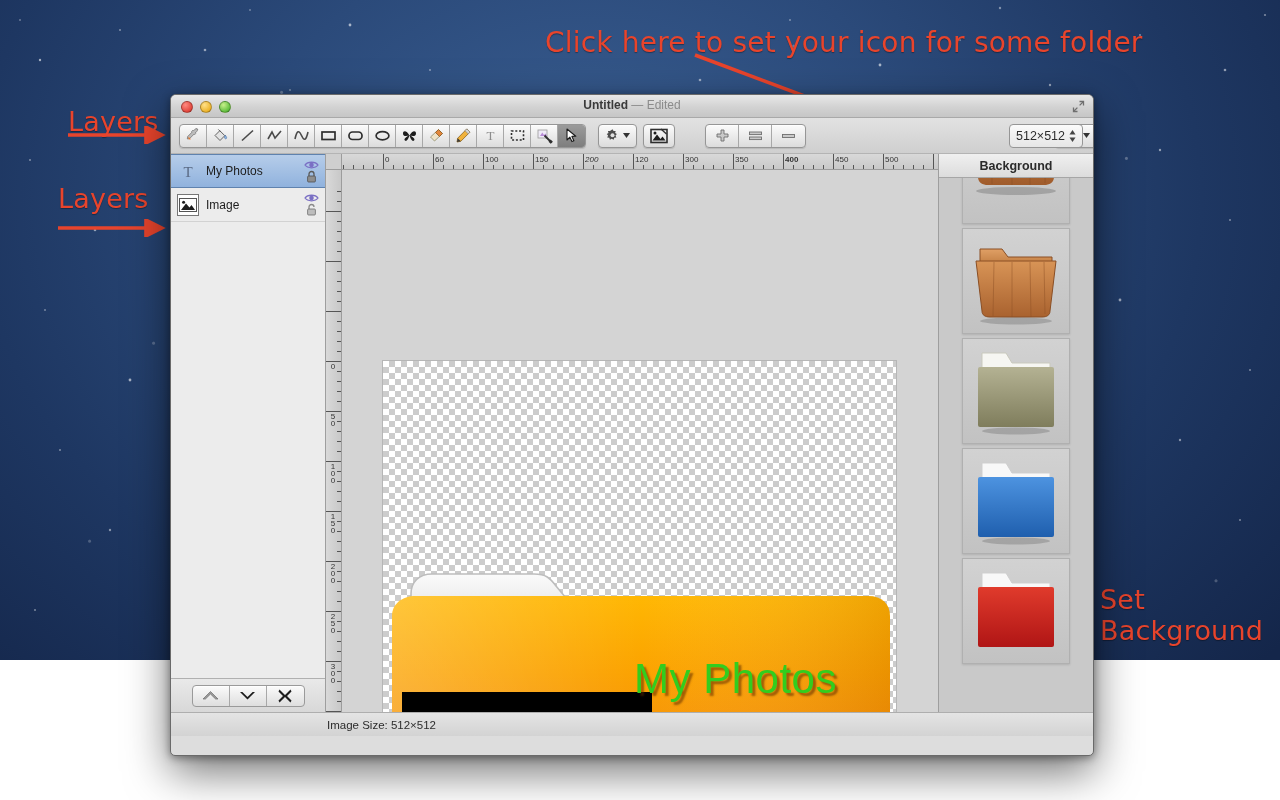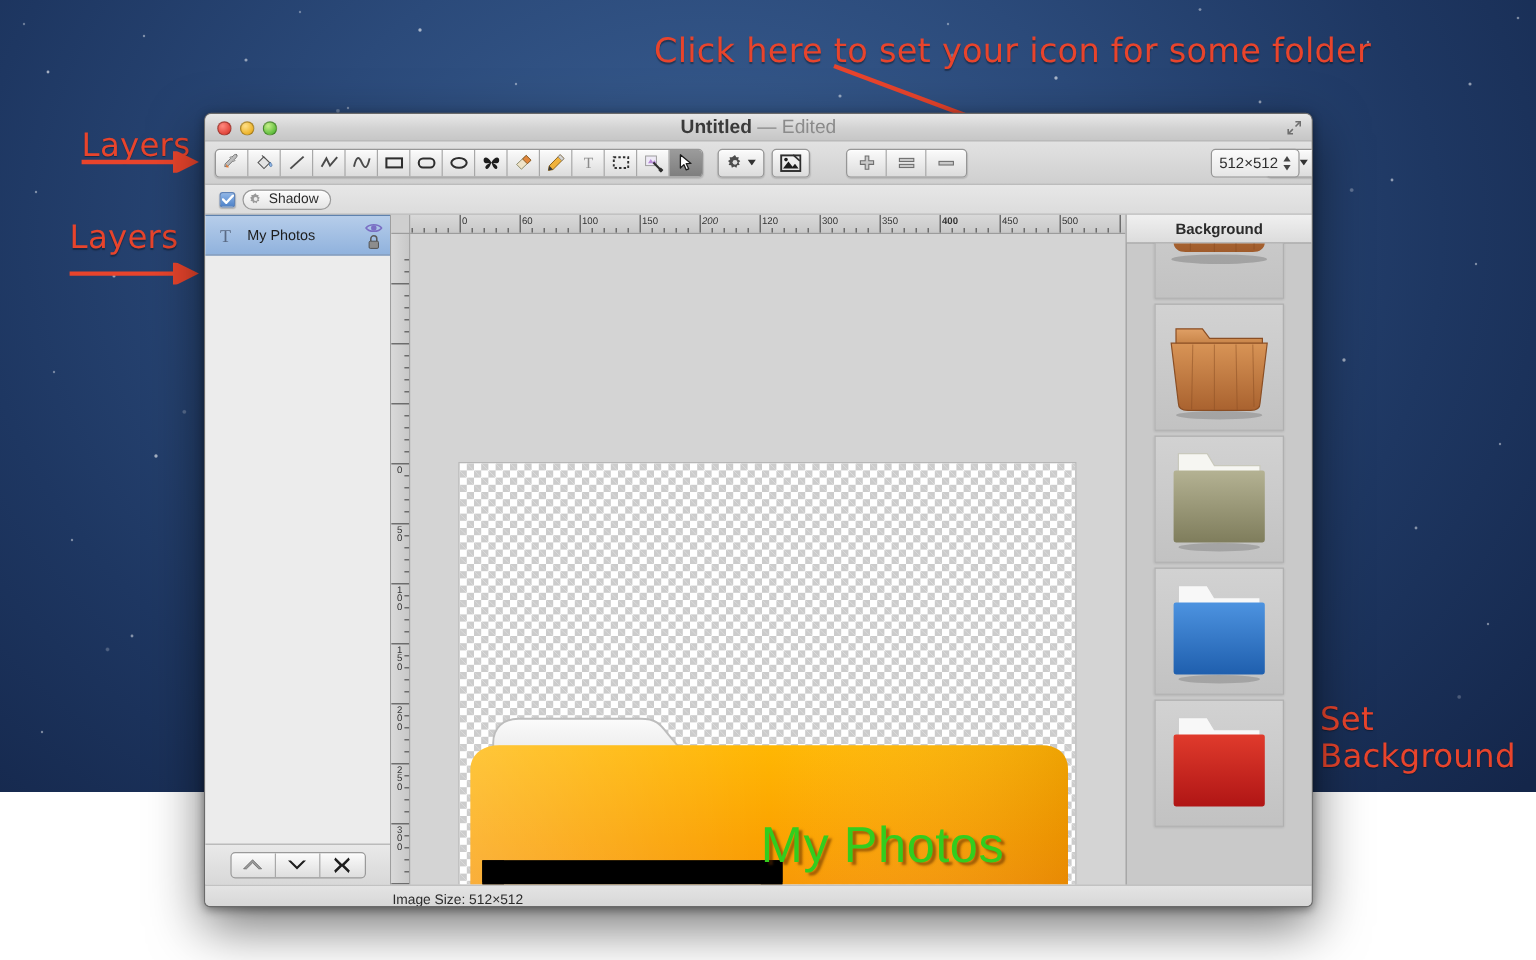--- a/index.html
+++ b/index.html
@@ -56,21 +56,21 @@
     background: linear-gradient(to bottom, #e8e8e8 0%, #d2d2d2 55%, #c6c6c6 100%);
     border-bottom: 1px solid #a9a9a9;
   }
   .traffic { position:absolute; top:6px; width:12px; height:12px; border-radius:50%;
              border:1px solid rgba(0,0,0,.28); }
   #tl-close { left:10px;  background: radial-gradient(circle at 35% 30%, #ff8a80, #e2473d 70%, #c8372d); }
   #tl-min   { left:29px;  background: radial-gradient(circle at 35% 30%, #ffe08a, #edb42c 70%, #d59c18); }
   #tl-max   { left:48px;  background: radial-gradient(circle at 35% 30%, #c7f08a, #62bf3f 70%, #4ea330); }
   #window-title {
     position:absolute; left:0; right:0; top:3px; text-align:center;
-    font-size: 16px; color:#3a3a3a; font-weight:700;
+    font-size: 12px; color:#3a3a3a; font-weight:700;
   }
   #window-title .sub { color:#8b8b8b; font-weight:400; }
   #fullscreen-icon { position:absolute; right:8px; top:5px; width:13px; height:13px;
                      color:#6f6f6f; }
 
   
   #toolbar {
     height: 36px; display:flex; align-items:center; gap:0;
     background: linear-gradient(to bottom, #e2e2e2, #cfcfcf);
     border-bottom: 1px solid #b4b4b4; padding: 0 8px; position:relative;
@@ -499,34 +499,20 @@
 
       <div id="size-stepper">
         <span>512×512</span>
         <svg width="7" height="14" viewBox="0 0 7 14">
           <path d="M3.5 1 L6.5 5.5 L0.5 5.5z" fill="#444"></path>
           <path d="M3.5 13 L6.5 8.5 L0.5 8.5z" fill="#444"></path>
         </svg>
       </div>
     </div>
 
-    <div id="shadowbar">
-      <div id="shadow-check">
-        <svg width="10" height="9" viewBox="0 0 10 9">
-          <path d="M0.8 4.2 L3.6 7 L9.2 0.9" fill="none" stroke="#fff" stroke-width="2" stroke-linecap="round" stroke-linejoin="round"></path>
-        </svg>
-      </div>
-      <div id="shadow-pill">
-        <svg width="12" height="12" viewBox="0 0 15 15">
-          <path d="M7.5 1.2 L8.6 3 h2.1 l-.6 2 1.8 1.1 -1.4 1.5 .9 1.9 -2.1.2 -.6 2.1 -1.9-1 -1.9 1 -.6-2.1 -2.1-.2 .9-1.9 -1.4-1.5 1.8-1.1 -.6-2h2.1z" fill="#9a9a9a"></path>
-          <circle cx="7.5" cy="7.3" r="2" fill="#ededed"></circle>
-        </svg>
-        <span>Shadow</span>
-      </div>
-    </div>
 
     <div id="body-row">
 
       <div id="layers-panel">
         <div id="layers-list">
 
           <div class="layer-row selected">
             <div class="layer-thumb">
               <svg width="20" height="20" viewBox="0 0 20 20">
                 <text x="10" y="15.5" text-anchor="middle" font-family="Liberation Serif, serif" font-size="15" fill="#5a6a84">T</text>
@@ -538,20 +524,40 @@
                 <path d="M1 5 C3.5 1.3, 11.5 1.3, 14 5 C11.5 8.7, 3.5 8.7, 1 5z" fill="none" stroke="#7a6fc4" stroke-width="1.3"></path>
                 <circle cx="7.5" cy="5" r="2.3" fill="#7a6fc4"></circle>
               </svg>
               <svg width="11" height="13" viewBox="0 0 11 13">
                 <path d="M3 6 V4 a2.5 2.5 0 0 1 5 0 V6" fill="none" stroke="#5a5a5a" stroke-width="1.3"></path>
                 <rect x="1.6" y="6" width="7.8" height="6" rx="1" fill="#8d8d8d" stroke="#4f4f4f" stroke-width=".8"></rect>
               </svg>
             </div>
           </div>
 
+          <div class="layer-row">
+            <div class="layer-thumb img-thumb">
+              <svg width="18" height="14" viewBox="0 0 18 14">
+                <rect x="0.5" y="0.5" width="17" height="13" fill="#fff" stroke="#555" stroke-width="1"></rect>
+                <path d="M2 12 L7 5.5 L10.5 9.5 L12.5 7 L16 12z" fill="#1d1d1d"></path>
+                <circle cx="4.6" cy="4.2" r="1.5" fill="#1d1d1d"></circle>
+              </svg>
+            </div>
+            <div class="layer-name">Image</div>
+            <div class="layer-icons">
+              <svg width="15" height="10" viewBox="0 0 15 10">
+                <path d="M1 5 C3.5 1.3, 11.5 1.3, 14 5 C11.5 8.7, 3.5 8.7, 1 5z" fill="none" stroke="#7a6fc4" stroke-width="1.3"></path>
+                <circle cx="7.5" cy="5" r="2.3" fill="#7a6fc4"></circle>
+              </svg>
+              <svg width="11" height="13" viewBox="0 0 11 13">
+                <path d="M3 6 V4 a2.5 2.5 0 0 1 5 0" fill="none" stroke="#8a8a8a" stroke-width="1.3"></path>
+                <rect x="1.6" y="6" width="7.8" height="6" rx="1" fill="#bdbdbd" stroke="#6f6f6f" stroke-width=".8"></rect>
+              </svg>
+            </div>
+          </div>
 
         </div>
 
         <div id="layers-footer">
           <div id="layer-btn-group">
             <div class="layer-btn">
               <svg width="17" height="11" viewBox="0 0 17 11">
                 <path d="M1 9 L8.5 1.5 L16 9 L13.6 9 L8.5 4 L3.4 9z" fill="#9b9b9b" stroke="#6a6a6a" stroke-width=".7"></path>
               </svg>
             </div>

